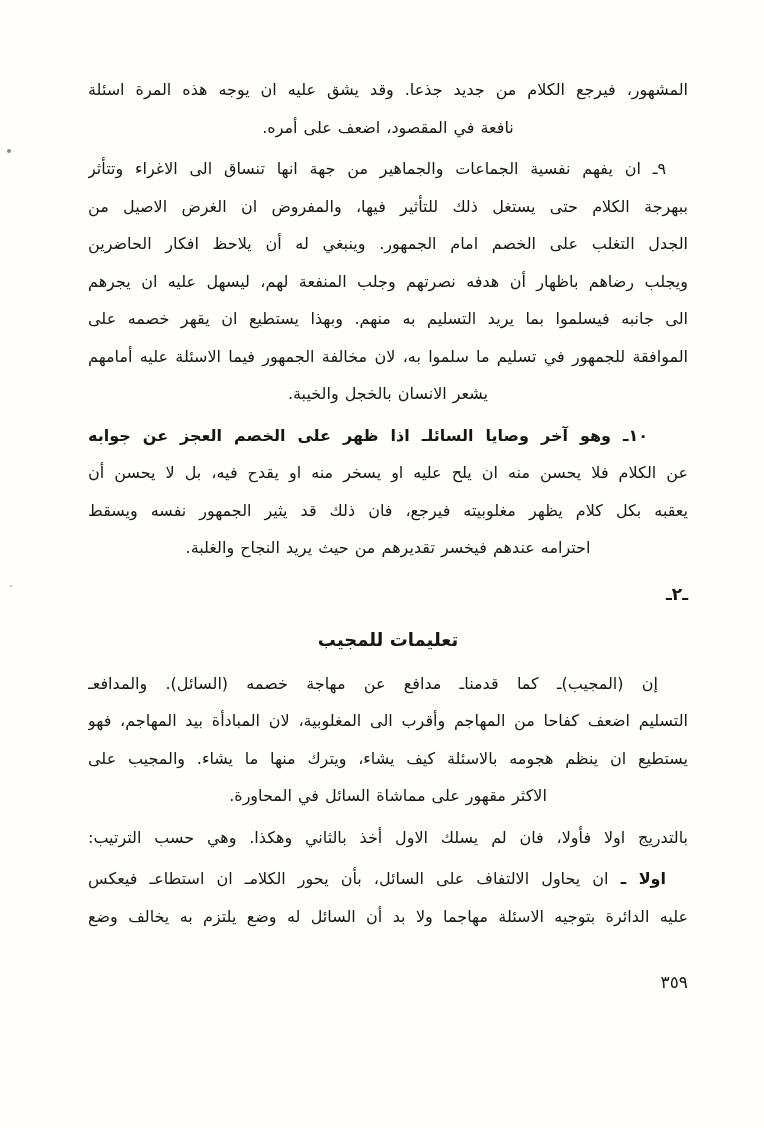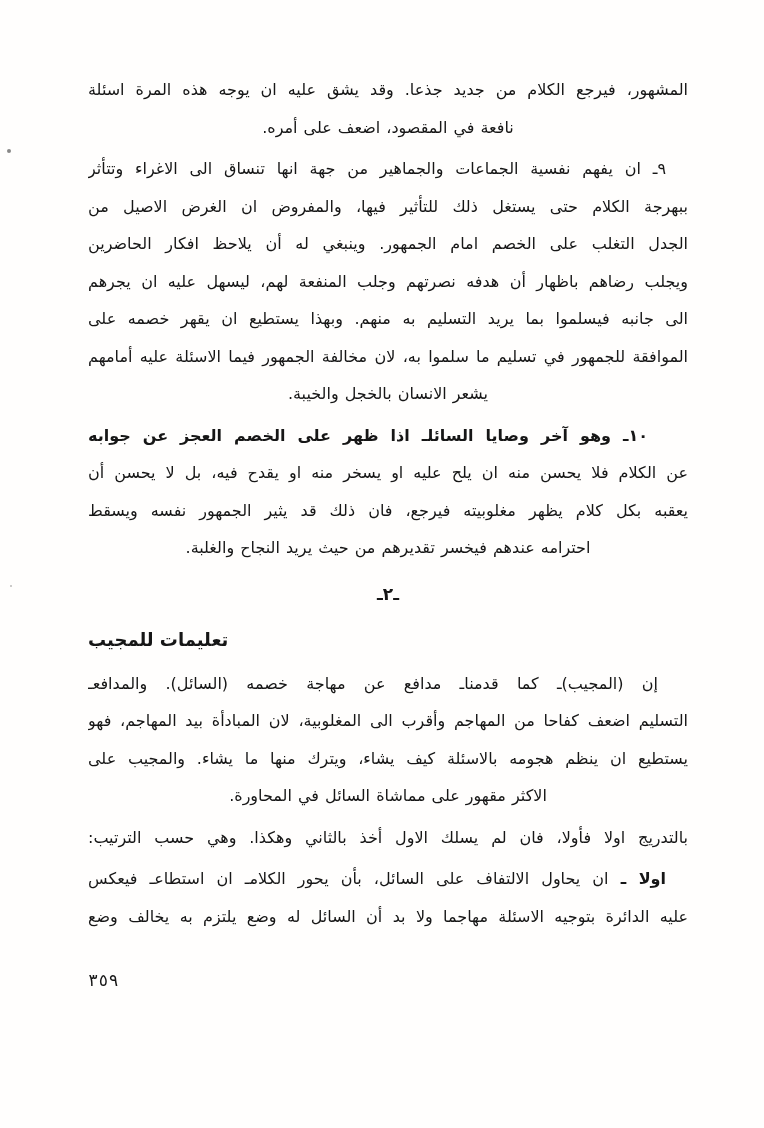--- a/index.html
+++ b/index.html
@@ -45,40 +45,39 @@
   }
   .line.last {
     text-align-last: center;
   }
   .line.ind-sm { padding-right: 22px; }
   .line.ind-md { padding-right: 30px; }
   .line.ind-lg { padding-right: 40px; font-weight: bold; }
   .bold { font-weight: 700; }
   .heading-num {
     margin: 12px 0 0 0;
-    text-align: center;
+    text-align: right;
     font-weight: 700;
     font-size: 17px;
     line-height: 30px;
   }
   .heading-title {
     margin: 16px 0 10px 0;
-    text-align: left;
+    text-align: center;
     font-weight: 700;
     font-size: 18px;
     line-height: 30px;
   }
   .para.gap-before { margin-top: 3px; }
   .page-number {
     margin-top: 32px;
-    text-align: left;
+    text-align: right;
     font-size: 17px;
     line-height: 30px;
     letter-spacing: 2px;
-    font-family: Liberation Mono, monospace;
   }
   .speck {
     position: absolute;
     background: #555;
     border-radius: 50%;
   }
   .speck-1 { left: 7px; top: 149px; width: 4px; height: 4px; opacity: .7; }
   .speck-2 { left: 10px; top: 585px; width: 2px; height: 2px; opacity: .4; }
 </style>
 </head>

